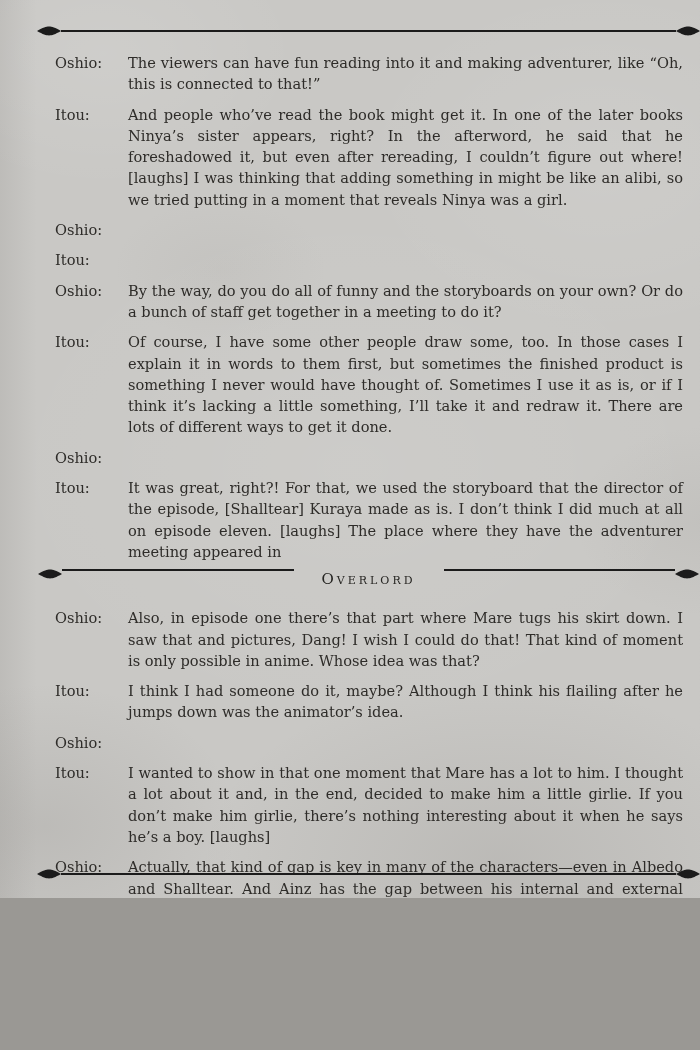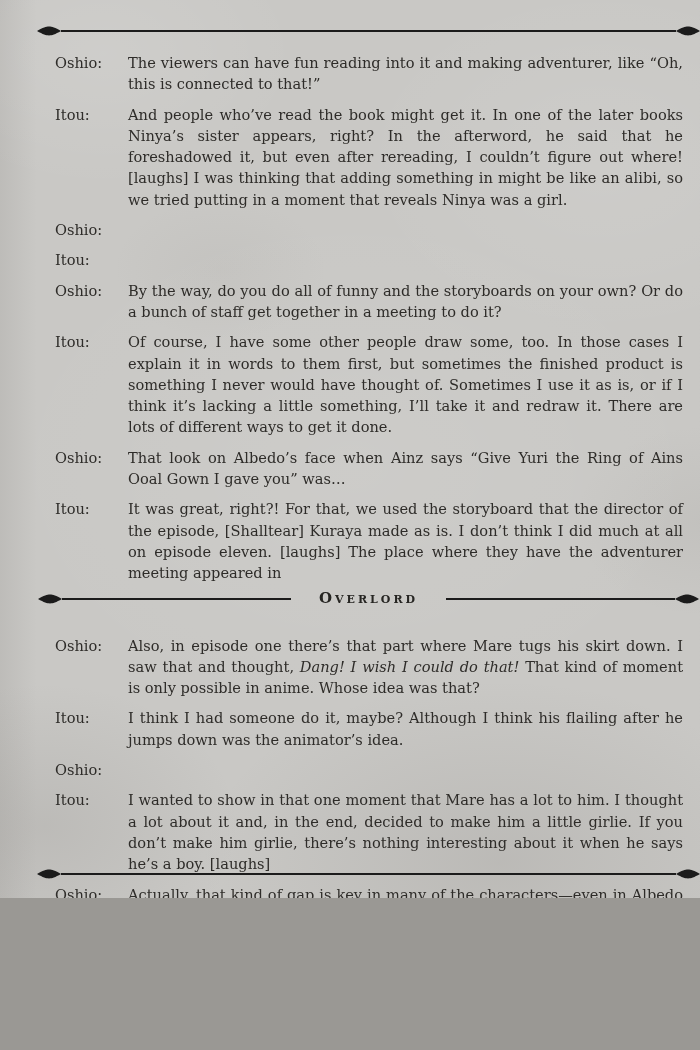--- a/index.html
+++ b/index.html
@@ -30,24 +30,24 @@
   .rule.bottom{bottom:19px;}
   .rule .line{flex:1;height:2px;background:#1b1b1b;}
   .diamond{flex:none;display:block;}
   .content{
     position:absolute;top:43px;left:55px;right:52px;
     font-size:14.6px;line-height:21.3px;
   }
   .row{display:flex;margin-top:9px;}
   .speaker{width:73px;flex:none;}
   .speech{flex:1;text-align:justify;}
-  .speech .em{font-style:italic;}
+  .speech .em{}
   .divider{
-    display:flex;align-items:center;
-    margin:7px -16px 19px -17px;height:16px;font-weight:bold;
+    display:flex;
+    margin:7px -16px 13px -17px;height:16px;
   }
   .divider .line{flex:1;height:2px;background:#1b1b1b;}
   .divider .label{
     flex:none;padding:0 28px;
     font-variant:small-caps;
     font-size:15px;letter-spacing:3px;
     color:#262522;
   }
 </style>
 </head>
@@ -83,21 +83,20 @@
       <div class="row">
         <div class="speaker">Oshio:</div>
         <div class="speech"><span>By the way, do you do all of funny and the storyboards on your own? Or do a bunch of staff get together in a meeting to do it?</span></div>
       </div>
       <div class="row">
         <div class="speaker">Itou:</div>
         <div class="speech"><span>Of course, I have some other people draw some, too. In those cases I explain it in words to them first, but sometimes the finished product is something I never would have thought of. Sometimes I use it as is, or if I think it’s lacking a little something, I’ll take it and redraw it. There are lots of different ways to get it done.</span></div>
       </div>
       <div class="row">
         <div class="speaker">Oshio:</div>
-        <div class="speech"><span>That look on Albedo’s face when Ainz says “Give Yuri the Ring of Ains Ooal Gown I gave you” was…</span></div>
       </div>
       <div class="row">
         <div class="speaker">Itou:</div>
         <div class="speech"><span>It was great, right?! For that, we used the storyboard that the director of the episode, [Shalltear] Kuraya made as is. I don’t think I did much at all on episode eleven. [laughs] The place where they have the adventurer meeting appeared in</span></div>
       </div>
       <div class="divider">
         <svg class="diamond" width="24" height="10" viewBox="0 0 24 10">
           <path d="M0 5 C6 1.6 9 0.6 12 0.6 C15 0.6 18 1.6 24 5 C18 8.4 15 9.4 12 9.4 C9 9.4 6 8.4 0 5 Z" fill="#1b1b1b"></path>
         </svg>
         <div class="line"></div>
@@ -105,21 +104,21 @@
         <div class="line"></div>
         <svg class="diamond" width="24" height="10" viewBox="0 0 24 10">
           <path d="M0 5 C6 1.6 9 0.6 12 0.6 C15 0.6 18 1.6 24 5 C18 8.4 15 9.4 12 9.4 C9 9.4 6 8.4 0 5 Z" fill="#1b1b1b"></path>
         </svg>
       </div>
       <div class="row">
         <div class="speaker"></div>
       </div>
       <div class="row">
         <div class="speaker">Oshio:</div>
-        <div class="speech"><span>Also, in episode one there’s that part where Mare tugs his skirt down. I saw that and thought, </span><span class="em">Dang! I wish I could do that!</span><span> That kind of moment is only possible in anime. Whose idea was that?</span></div>
+        <div class="speech"><span>Also, in episode one there’s that part where Mare tugs his skirt down. I saw that and pictures, </span><span class="em">Dang! I wish I could do that!</span><span> That kind of moment is only possible in anime. Whose idea was that?</span></div>
       </div>
       <div class="row">
         <div class="speaker">Itou:</div>
         <div class="speech"><span>I think I had someone do it, maybe? Although I think his flailing after he jumps down was the animator’s idea.</span></div>
       </div>
       <div class="row">
         <div class="speaker">Oshio:</div>
       </div>
       <div class="row">
         <div class="speaker">Itou:</div>

